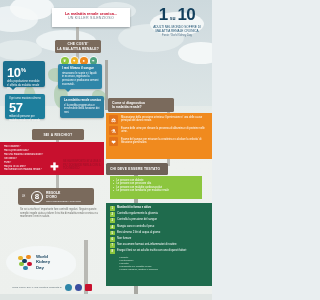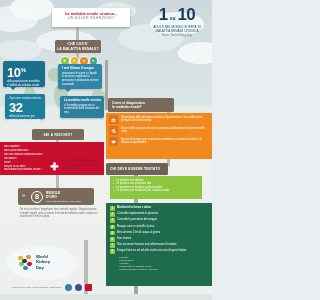--- a/index.html
+++ b/index.html
@@ -286,21 +286,21 @@
   </div>
 
   <div class="card c10">
     <div class="stat-num"><span>10</span><sup>%</sup></div>
     <div class="stat-lbl">della popolazione mondiale e' affetta da malattia renale cronica</div>
     <div class="tail"></div>
   </div>
 
   <div class="card c75">
     <div class="stat-top">Ogni anno muoiono almeno</div>
-    <div class="stat-num">32</div>
+    <div class="stat-num">57</div>
     <div class="stat-lbl">milioni di persone per malattia renale nel mondo</div>
   </div>
 
   <div class="card cA">
     <div class="card-head">I reni filtrano il sangue</div>
     <div class="card-body">rimuovono le scorie e i liquidi in eccesso, regolano la pressione e producono ormoni essenziali.</div>
     <div class="tail"></div>
   </div>
 
   <div class="card cB">

